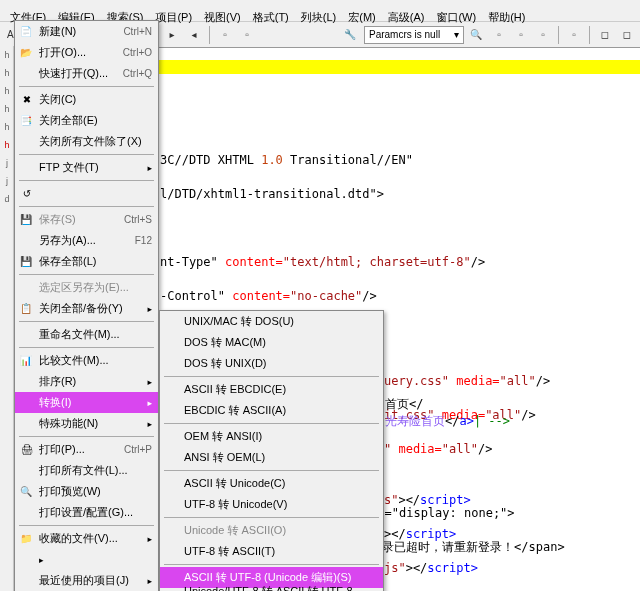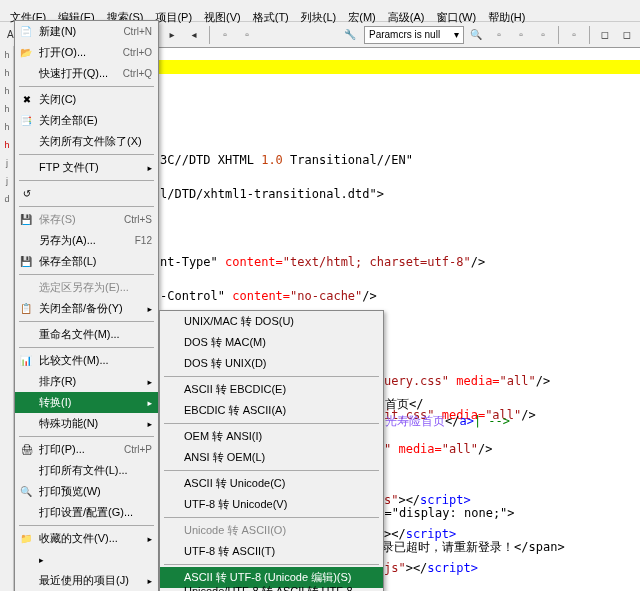--- a/index.html
+++ b/index.html
@@ -16,21 +16,21 @@
 .code-area .tag{color:#0000FF}
 .code-area .str{color:#A31515}
 .code-area .attr{color:#FF0000}
 .code-area .num{color:#c2410c}
 .code-area .teal{color:#8b5cf6}
 .code-area .cmt{color:#008000}
 .menu-panel{position:absolute;background:#f0f0f0;border:1px solid #888;box-shadow:2px 2px 4px rgba(0,0,0,.3)}
 .menu1{left:14px;top:20px;width:145px;z-index:10}
 .menu2{left:159px;top:310px;width:225px;z-index:11}
 .menu-item{display:flex;align-items:center;height:21px;padding:0 6px 0 24px;position:relative;cursor:pointer}
-.menu-item.sel{background:#15803d;color:#fff}
+.menu-item.sel{background:#d946ef;color:#fff}
 .menu-item.dis{color:#888}
 .menu-item .ico{position:absolute;left:4px;width:16px;height:16px;display:flex;align-items:center;justify-content:center;font-size:10px}
 .menu-item .lbl{flex:1}
 .menu-item .sc{color:#666;font-size:10px}
 .menu-item .arrow{font-size:9px}
 .menu-sep{height:1px;background:#aaa;margin:2px 4px}
 .bottom-code{position:absolute;left:40px;top:488px;font:12px Consolas,monospace;line-height:17px;white-space:pre}
 .left-icons{position:absolute;left:0;top:46px;width:14px}
 .left-icons span{display:block;width:14px;height:18px;font-size:9px;text-align:center;line-height:18px;color:#666}
 </style>

